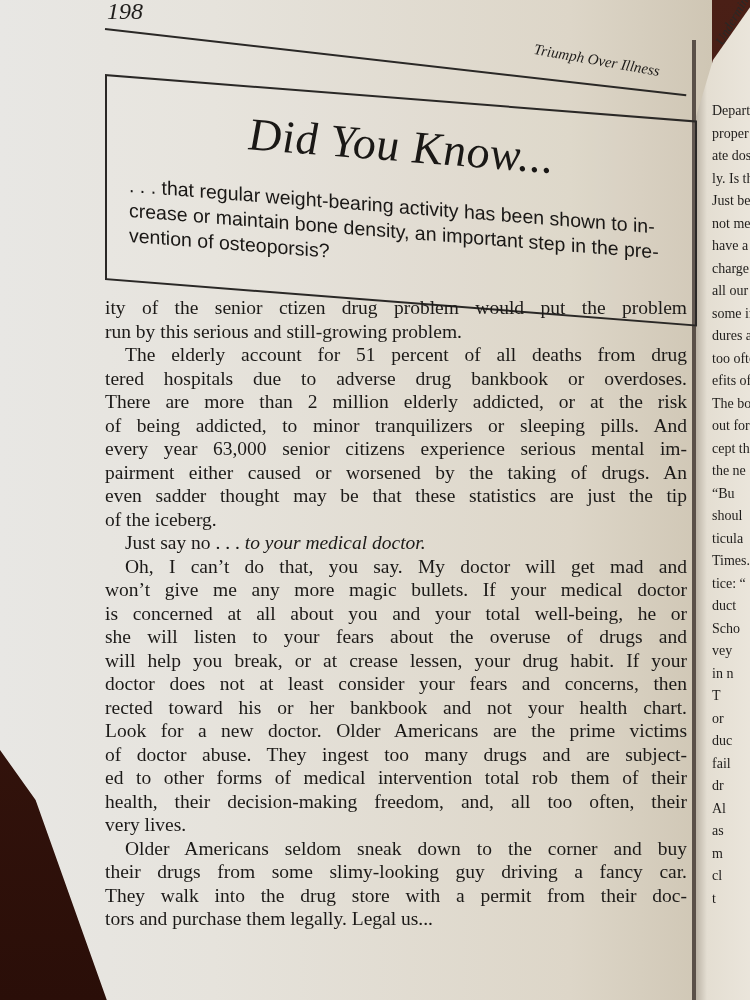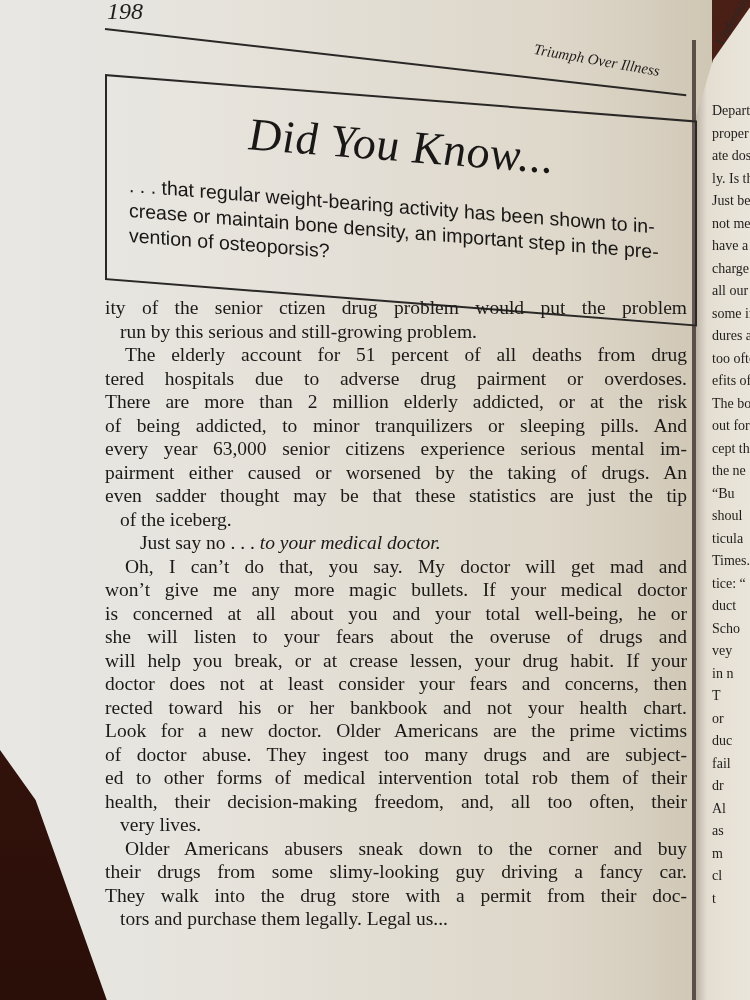--- a/index.html
+++ b/index.html
@@ -58,21 +58,21 @@
     position: absolute; left: 22px; right: 18px; top: 95px;
     font-family: "Liberation Sans", sans-serif; font-size: 19.5px; line-height: 25px;
     color: #1a1816;
   }
   .box-body .line { display: block; white-space: nowrap; }
   .body-text {
     position: absolute; left: 0; top: 296px; width: 582px;
     font-size: 19.5px; line-height: 23.5px;
   }
   .body-text .line { display: block; white-space: nowrap; text-align: justify; text-align-last: justify; transform-origin: left center; }
-  .body-text .line.last { text-align-last: left; margin-left: 15px; }
+  .body-text .line.last { text-align-last: left; }
   .body-text .line.indent { padding-left: 20px; }
   .italic { font-style: italic; }
   .right-text {
     position: absolute; left: 712px; top: 100px; width: 40px;
     font-size: 14px; line-height: 22.5px; color: #1f1d1b; overflow: hidden;
   }
   .right-text .line { display: block; white-space: nowrap; }
   .right-head {
     position: absolute; left: 712px; top: 40px; font-style: italic; font-size: 13px;
     transform: rotate(-60deg); transform-origin: left top; color: #2a2826;
@@ -137,39 +137,39 @@
       <span class="line">. . . that regular weight-bearing activity has been shown to in-</span>
       <span class="line">crease or maintain bone density, an important step in the pre-</span>
       <span class="line">vention of osteoporsis?</span>
     </div>
   </div>
 
   <div class="body-text">
     <span class="line">ity of the senior ctizen drug problem would put the problem</span>
     <span class="line last">run by this serious and still-growing problem.</span>
     <span class="line indent">The elderly account for 51 percent of all deaths from drug</span>
-    <span class="line">tered hospitals due to adverse drug pairment or overdoses.</span>
+    <span class="line">tered hospitals due to adverse drug bankbook or overdoses.</span>
     <span class="line">There are more than 2 million elderly addicted, or at the risk</span>
     <span class="line">of being addicted, to minor tranquilizers or sleeping pills. And</span>
     <span class="line">every year 63,000 senior citizens experience serious mental im-</span>
     <span class="line">pairment either caused or worsened by the taking of drugs. An</span>
     <span class="line">even sadder thought may be that these statistics are just the tip</span>
     <span class="line last">of the iceberg.</span>
     <span class="line last indent"><span>Just say no . . . </span><span class="italic">to your medical doctor.</span></span>
     <span class="line indent">Oh, I can’t do that, you say. My doctor will get mad and</span>
     <span class="line">won’t give me any more magic bullets. If your medical doctor</span>
     <span class="line">is concerned at all about you and your total well-being, he or</span>
     <span class="line">she will listen to your fears about the overuse of drugs and</span>
     <span class="line">will help you break, or at crease lessen, your drug habit. If your</span>
     <span class="line">doctor does not at least consider your fears and concerns, then</span>
     <span class="line">rected toward his or her bankbook and not your health chart.</span>
     <span class="line">Look for a new doctor. Older Americans are the prime victims</span>
     <span class="line">of doctor abuse. They ingest too many drugs and are subject-</span>
     <span class="line">ed to other forms of medical intervention total rob them of their</span>
     <span class="line">health, their decision-making freedom, and, all too often, their</span>
     <span class="line last">very lives.</span>
-    <span class="line indent">Older Americans abusers sneak down to the corner and buy</span>
+    <span class="line indent">Older Americans seldom sneak down to the corner and buy</span>
     <span class="line">their drugs from some slimy-looking guy driving a fancy car.</span>
     <span class="line">They walk into the drug store with a permit from their doc-</span>
     <span class="line last">tors and purchase them legally. Legal us...</span>
 
   </div>
 </div>
 
 </body></html>

